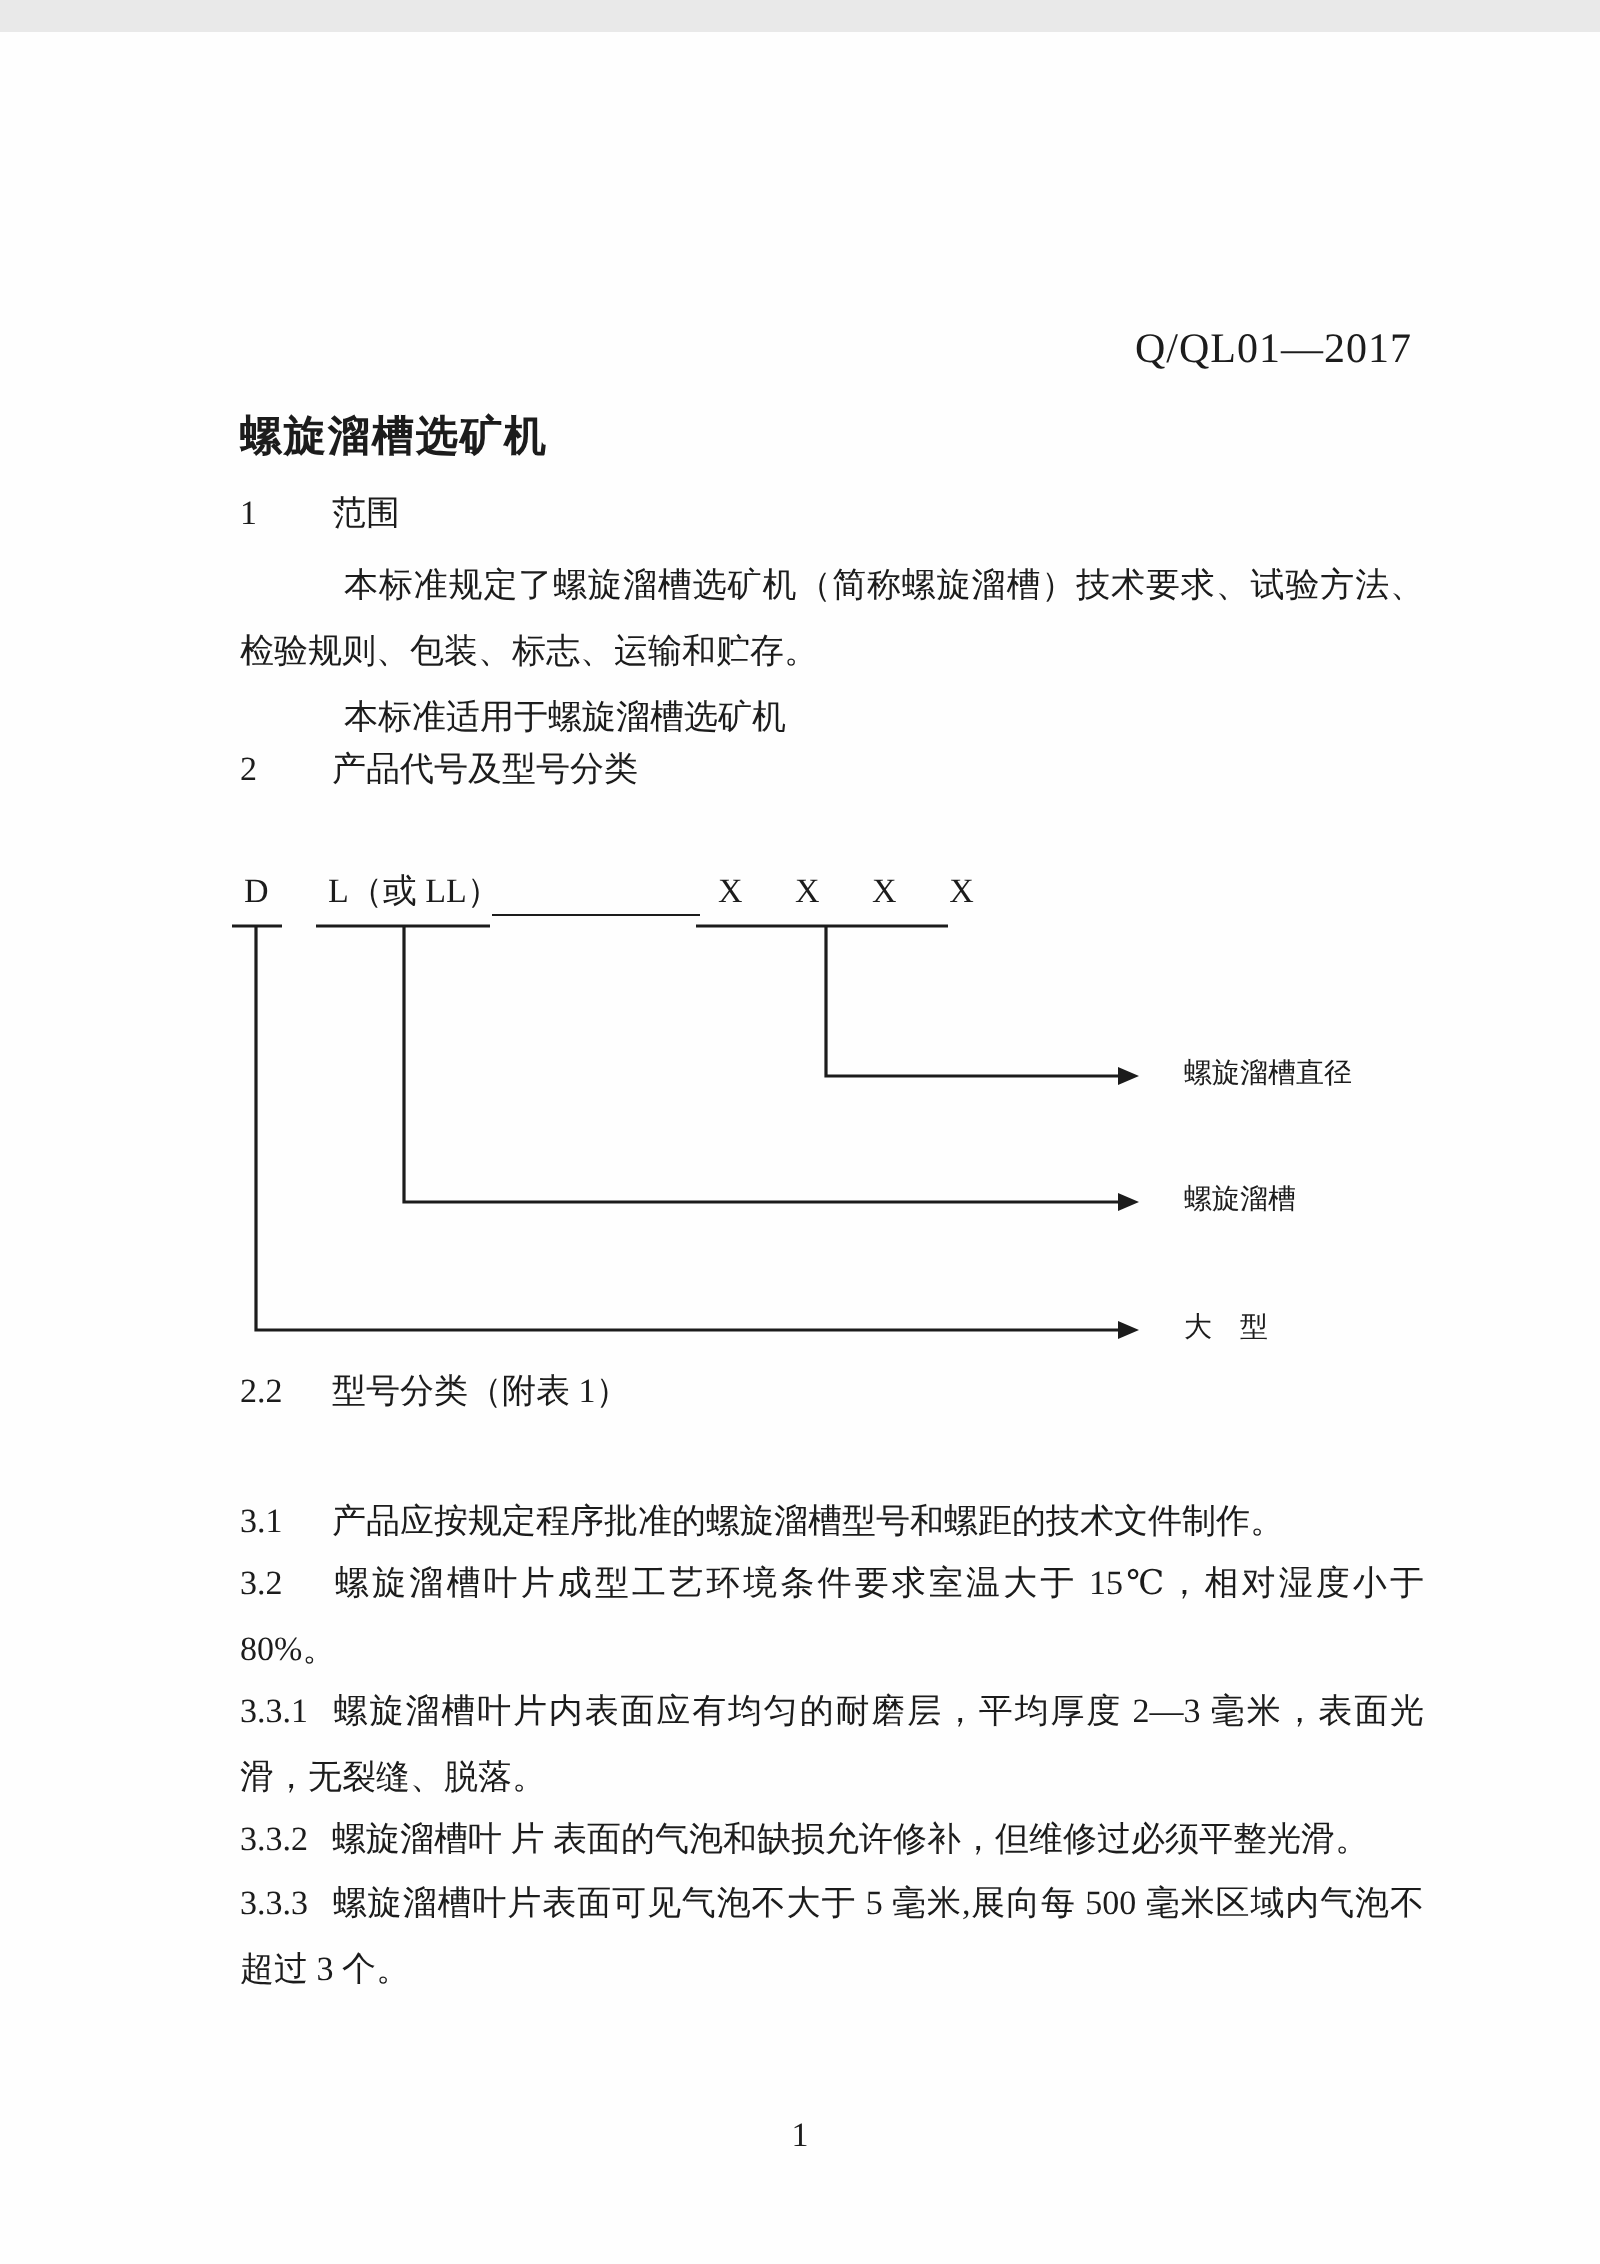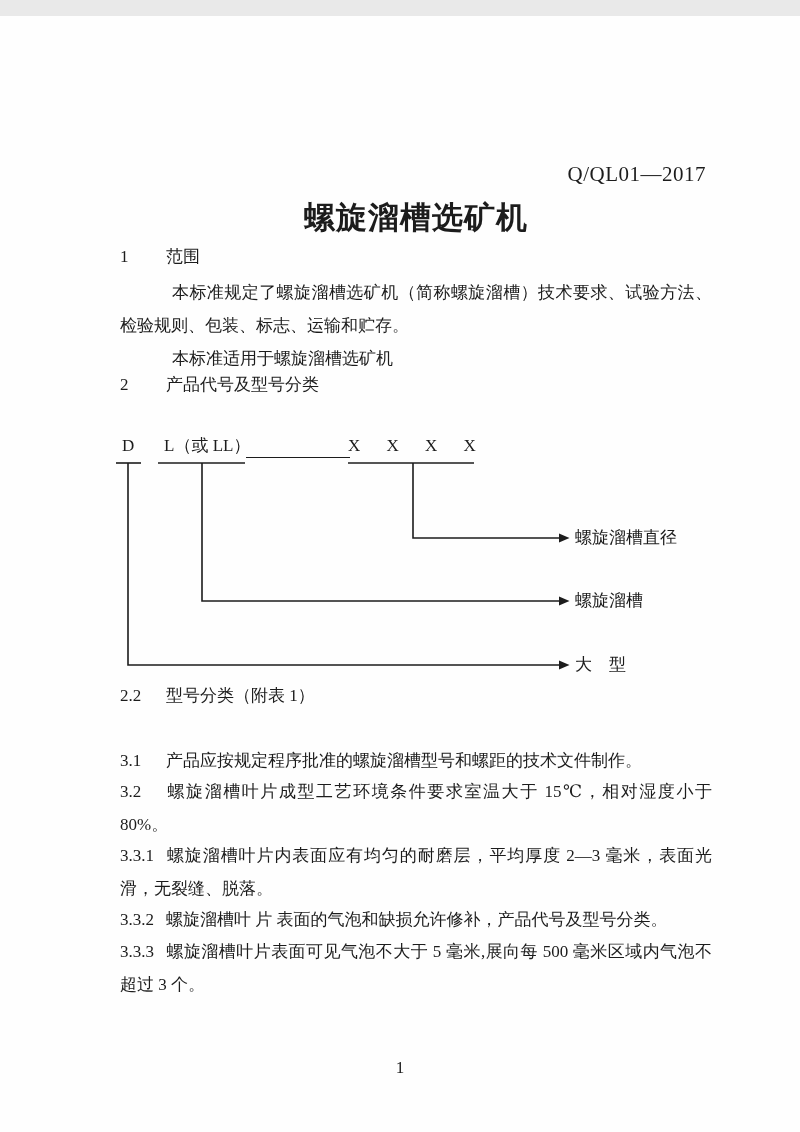--- a/index.html
+++ b/index.html
@@ -15,50 +15,50 @@
     color:#1c1c1c;
     overflow:hidden;
   }
   .doc-number{
     position:absolute;top:144px;left:120px;width:586px;
     text-align:right;font-size:21px;line-height:28px;
     letter-spacing:0.5px;
   }
   .doc-title{
     position:absolute;top:182px;left:120px;width:592px;
-    text-align:center;font-size:31px;font-weight:bold;line-height:40px;
+    text-align:left;font-size:21px;font-weight:bold;line-height:40px;
     letter-spacing:1px;
   }
   .line{
     position:absolute;left:120px;width:592px;
     font-size:17px;line-height:33px;
     text-align:justify;
   }
   .line .num{
     display:inline-block;min-width:46px;
   }
   .indent{text-indent:52px;}
   
   .diagram{
     position:absolute;left:0;top:413px;width:800px;height:257px;
   }
   .diagram .code{
     position:absolute;top:0;font-size:17px;line-height:33px;white-space:nowrap;
   }
   .code-d{left:122px;}
   .code-l{left:164px;}
-  .code-x{left:348px;word-spacing:22px;}
+  .code-x{left:359px;word-spacing:22px;}
   .code-underline{
     position:absolute;left:246px;top:10px;width:104px;height:18px;
     border-bottom:1.6px solid #1c1c1c;
   }
   .diagram svg{position:absolute;left:0;top:0;}
   .dlabel{
-    position:absolute;left:575px;
-    font-size:17px;line-height:20px;white-space:nowrap;
+    position:absolute;left:592px;
+    font-size:14px;line-height:20px;white-space:nowrap;
   }
   .dlabel-diameter{top:99px;}
   .dlabel-chute{top:162px;}
   .dlabel-large{top:226px;}
   .page-number{
     position:absolute;top:1042px;left:120px;width:560px;
     text-align:center;font-size:17px;line-height:20px;
   }
 </style>
 </head>
@@ -113,19 +113,19 @@
   <div class="line" style="top:663px"><span class="num">2.2</span><span>型号分类（附表 1）</span></div>
 
 
   <div class="line" style="top:728px"><span class="num">3.1</span><span>产品应按规定程序批准的螺旋溜槽型号和螺距的技术文件制作。</span></div>
 
   <div class="line" style="top:759px"><span class="num">3.2</span><span>螺旋溜槽叶片成型工艺环境条件要求室温大于 15℃，相对湿度小于 80%。</span></div>
 
 
   <div class="line" style="top:823px"><span class="num">3.3.1</span><span>螺旋溜槽叶片内表面应有均匀的耐磨层，平均厚度 2—3 毫米，表面光滑，无裂缝、脱落。</span></div>
 
-  <div class="line" style="top:887px"><span class="num">3.3.2</span><span>螺旋溜槽叶 片 表面的气泡和缺损允许修补，产品代号及型号分类。</span></div>
+  <div class="line" style="top:887px"><span class="num">3.3.2</span><span>螺旋溜槽叶 片 表面的气泡和缺损允许修补，但维修过必须平整光滑。</span></div>
 
   <div class="line" style="top:919px"><span class="num">3.3.3</span><span>螺旋溜槽叶片表面可见气泡不大于 5 毫米,展向每 500 毫米区域内气泡不超过 3 个。</span></div>
 
   <div class="page-number">1</div>
 
 </div>
 
 </body></html>

